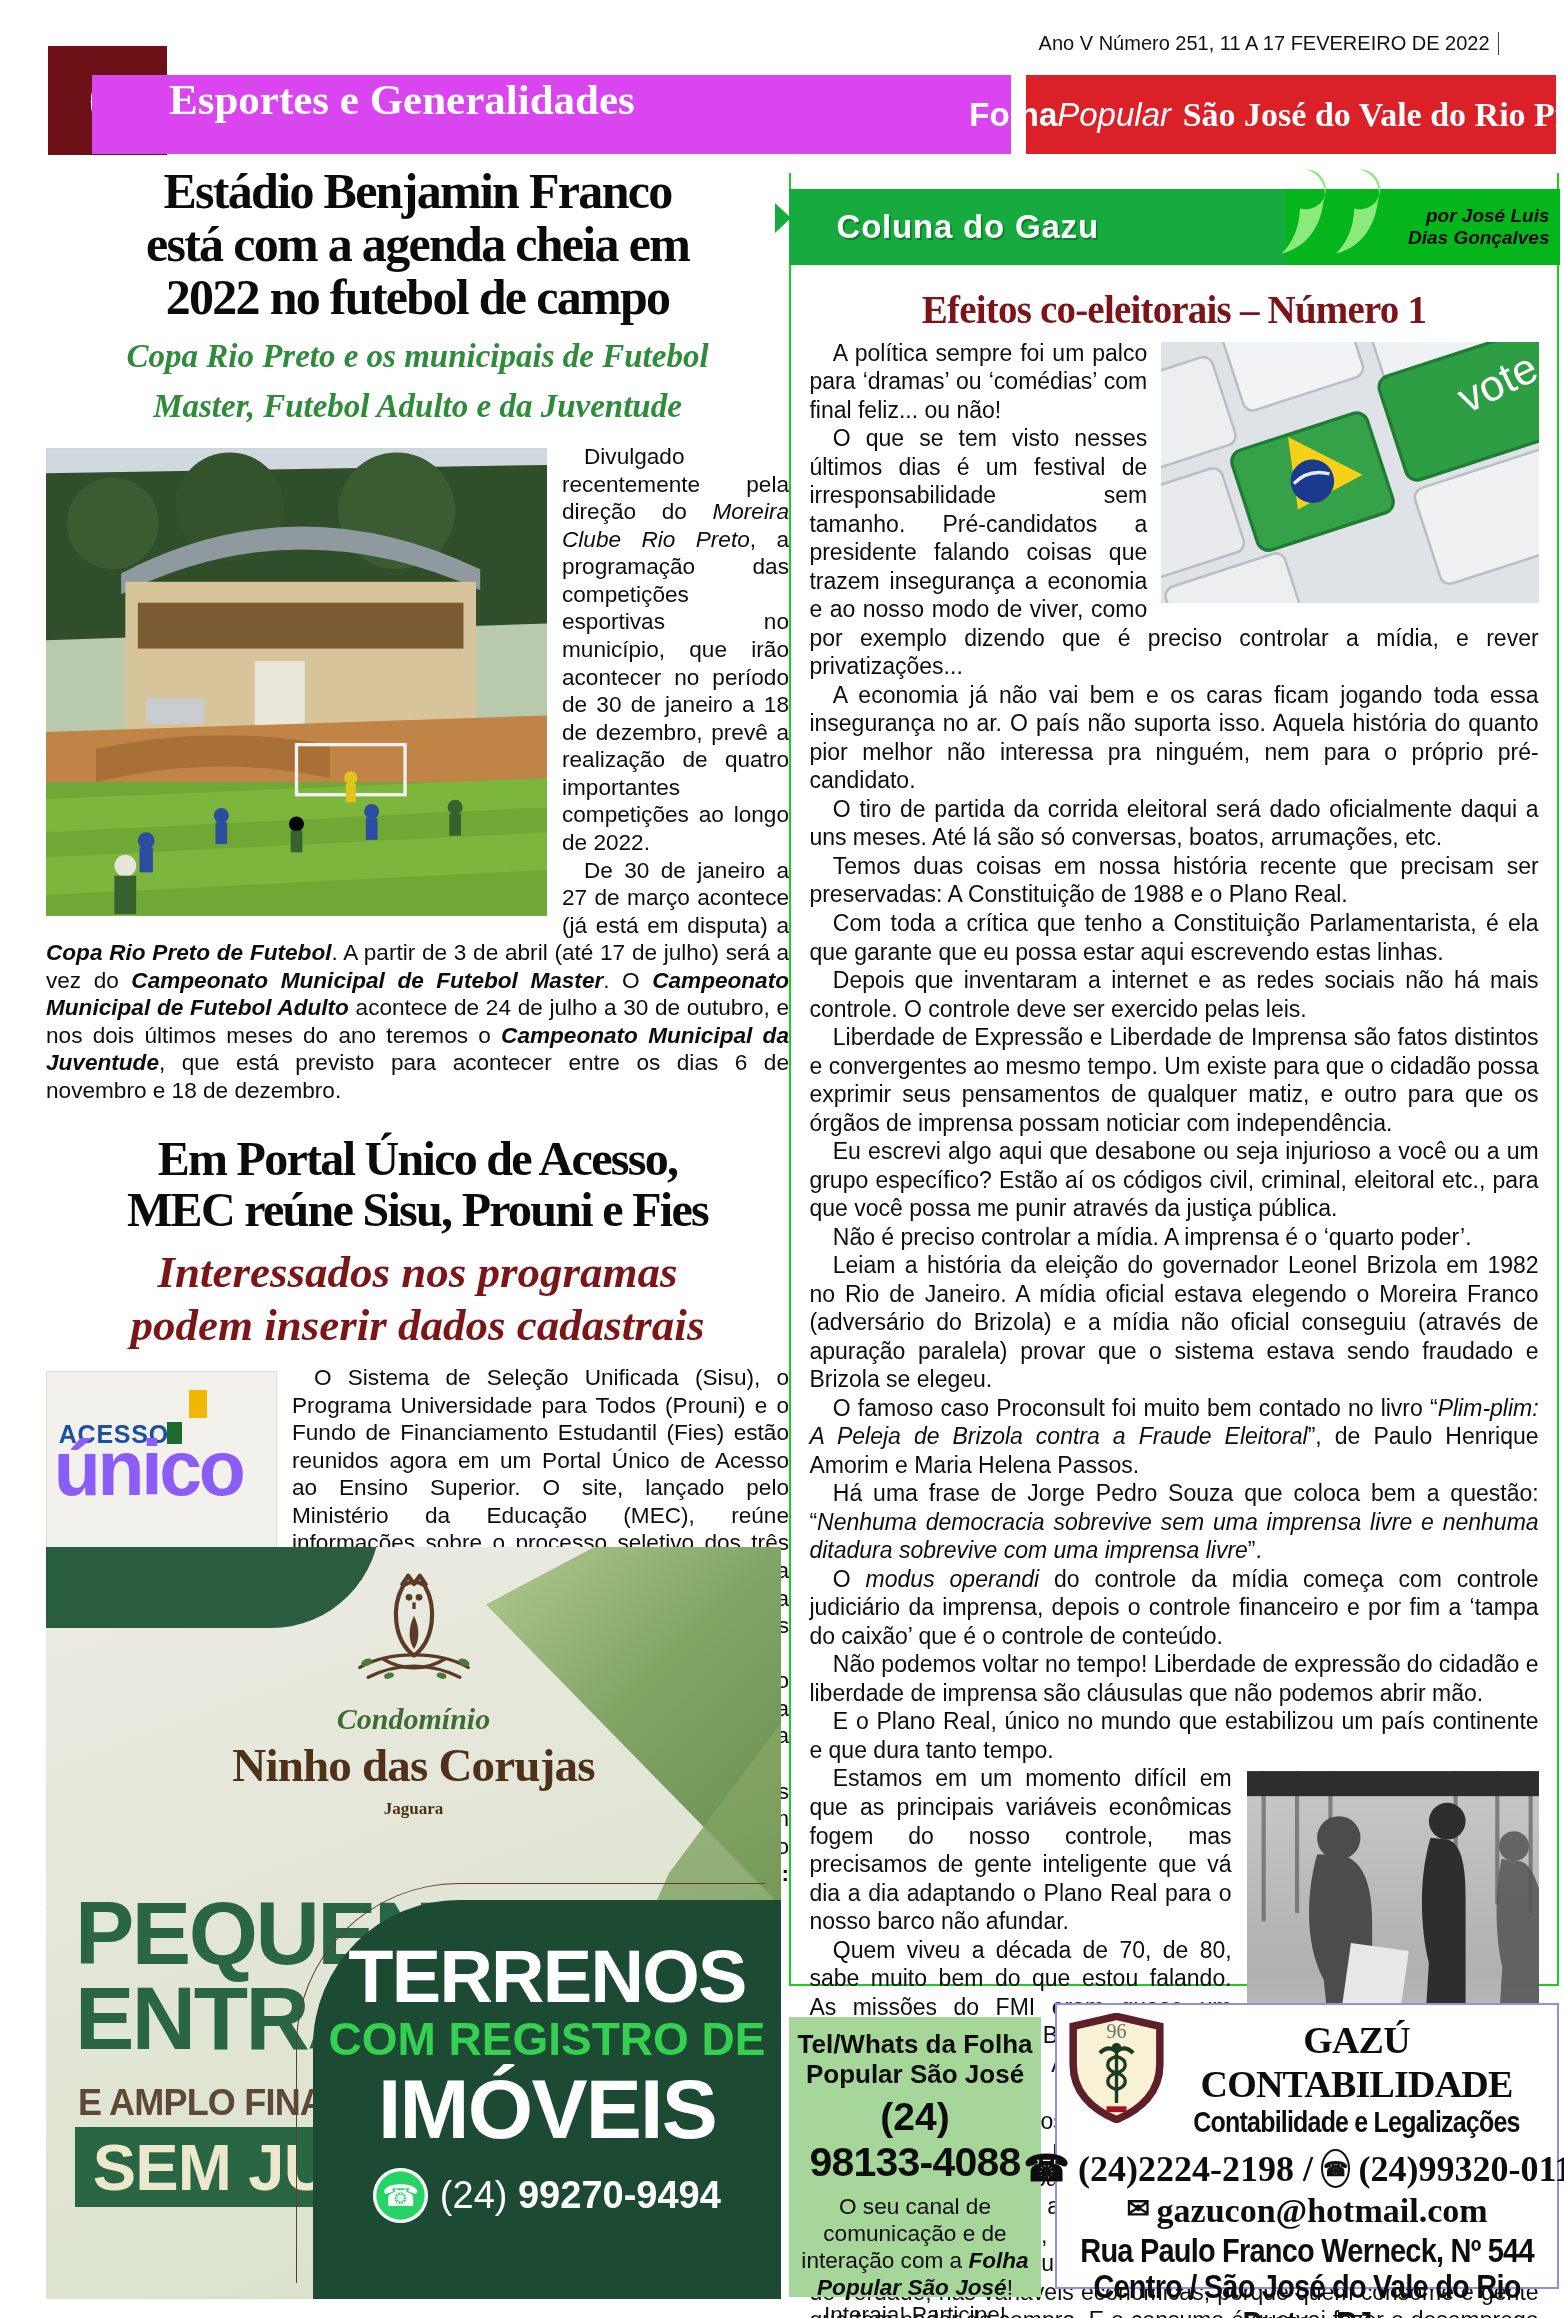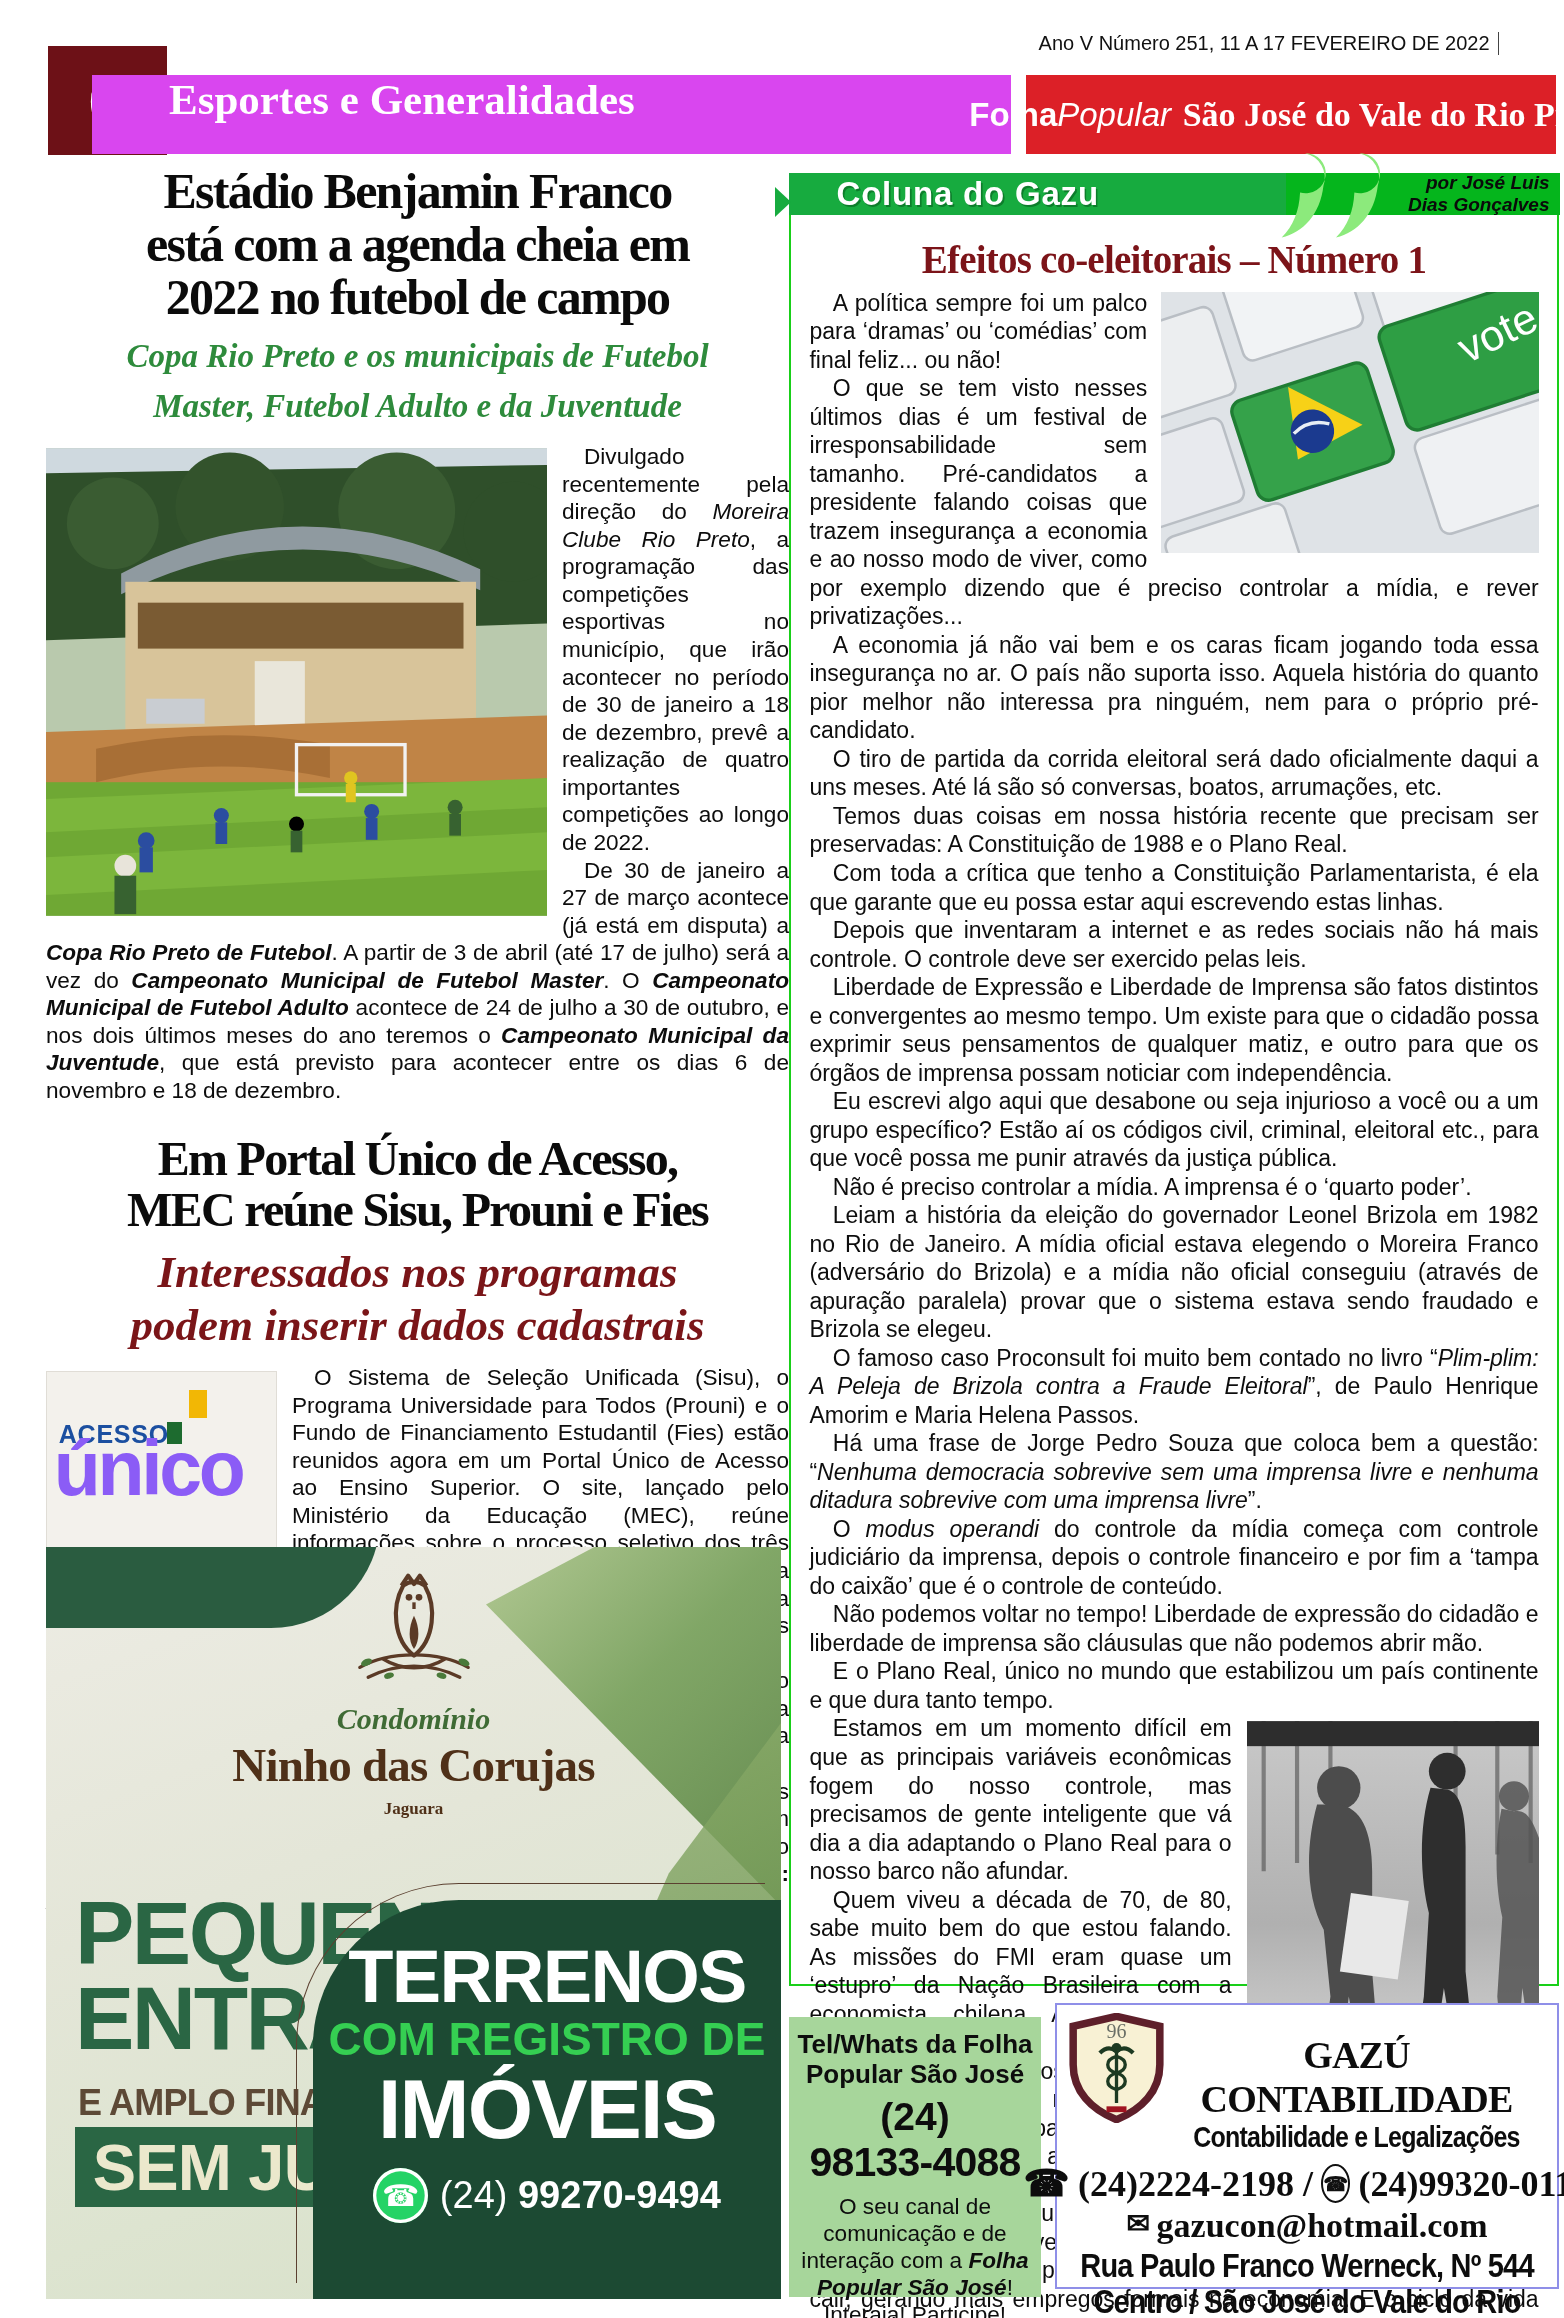--- a/index.html
+++ b/index.html
@@ -42,21 +42,21 @@
     letter-spacing:-3.3px;line-height:1;}
   .logo-acesso .la-sq-y{position:absolute;left:142px;top:18.4px;width:18.4px;height:28px;background:#f2b705;}
   .logo-acesso .la-sq-g{position:absolute;left:120px;top:50px;width:15px;height:22px;background:#1d6b2f;}
   .logo-acesso .la-tag{position:absolute;left:6.7px;bottom:8.4px;font-size:11.3px;font-weight:bold;color:#222;}
   .it{font-style:italic;}
   .bd{font-weight:bold;}
   .bdit{font-weight:bold;font-style:italic;}
   
   .column-box{position:absolute;left:789px;top:173px;width:766px;height:1811px;
     border:2.5px solid #19cf19;border-top:none;background:#fff;}
-  .col-banner{position:relative;height:42px;margin:0 -2.5px;display:flex;}
+  .col-banner{position:relative;height:76px;margin:16px -2.5px;display:flex;}
   .col-banner .cb-left{flex:0 0 497px;background:#17ab3f;display:flex;align-items:center;}
   .cb-title{color:#fff;font-weight:bold;font-size:33px;padding-left:48px;letter-spacing:0.8px;
     text-shadow:1.7px 1.7px 0 #0d7d2b;}
   .cb-arrow{position:absolute;left:-13.4px;top:14px;width:0;height:0;
     border-top:15px solid transparent;border-bottom:15px solid transparent;border-left:16.7px solid #17ab3f;}
   .cb-quote{position:absolute;left:491px;top:-25px;}
   .col-banner .cb-right{flex:1;background:#05b51c;display:flex;align-items:center;justify-content:flex-end;}
   .cb-byline{font-size:19px;font-weight:bold;font-style:italic;color:#0a0a0a;text-align:right;
     width:167px;line-height:1.15;padding-right:10px;}
   .col-title{font-family:"Liberation Serif",serif;font-weight:bold;font-size:39px;color:#7c1419;
@@ -106,21 +106,21 @@
     text-align:center;padding:11.7px 8.4px;box-sizing:border-box;}
   .tw-title{font-weight:bold;font-size:26px;line-height:1.18;}
   .tw-ddd{font-weight:bold;font-size:39px;margin-top:5px;}
   .tw-num{font-weight:bold;font-size:41px;letter-spacing:-0.8px;}
   .tw-text{font-size:22.6px;line-height:1.2;margin-top:6.7px;}
   
   .gazu{position:absolute;left:1055px;top:2003px;width:504px;height:286px;border:2.5px solid #8f8fe8;
     background:#fff;box-sizing:border-box;padding:8.4px 10px;text-align:center;}
   .gz-head{display:flex;align-items:flex-start;}
   .gz-shield{flex:0 0 99px;}
-  .gz-headtxt{flex:1;margin-top:15px;}
+  .gz-headtxt{flex:1;}
   .gz-name{font-family:"Liberation Serif",serif;font-weight:bold;font-size:38px;letter-spacing:-0.8px;margin-top:5px;}
   .gz-sub{font-weight:bold;font-size:25px;letter-spacing:-0.8px;margin-top:1.7px;transform:scaleY(1.15);}
   .gz-phones{font-family:"Liberation Serif",serif;font-weight:bold;font-size:36px;margin-top:10px;
     display:flex;align-items:center;justify-content:center;gap:8.4px;white-space:nowrap;}
   .gz-mail{font-family:"Liberation Serif",serif;font-weight:bold;font-size:34px;margin-top:1.7px;}
   .gz-addr1,.gz-addr2{font-weight:bold;font-size:29px;letter-spacing:-0.8px;margin-top:5px;transform:scaleY(1.12);}
   .wa-small{display:inline-flex;width:35px;height:35px;border-radius:50%;background:#fff;border:2.5px solid #111;
     align-items:center;justify-content:center;font-size:20px;color:#111;}
   .phone-glyph{font-size:37px;}
   .mail-glyph{font-size:28px;vertical-align:3.3px;margin-right:6.7px;}

